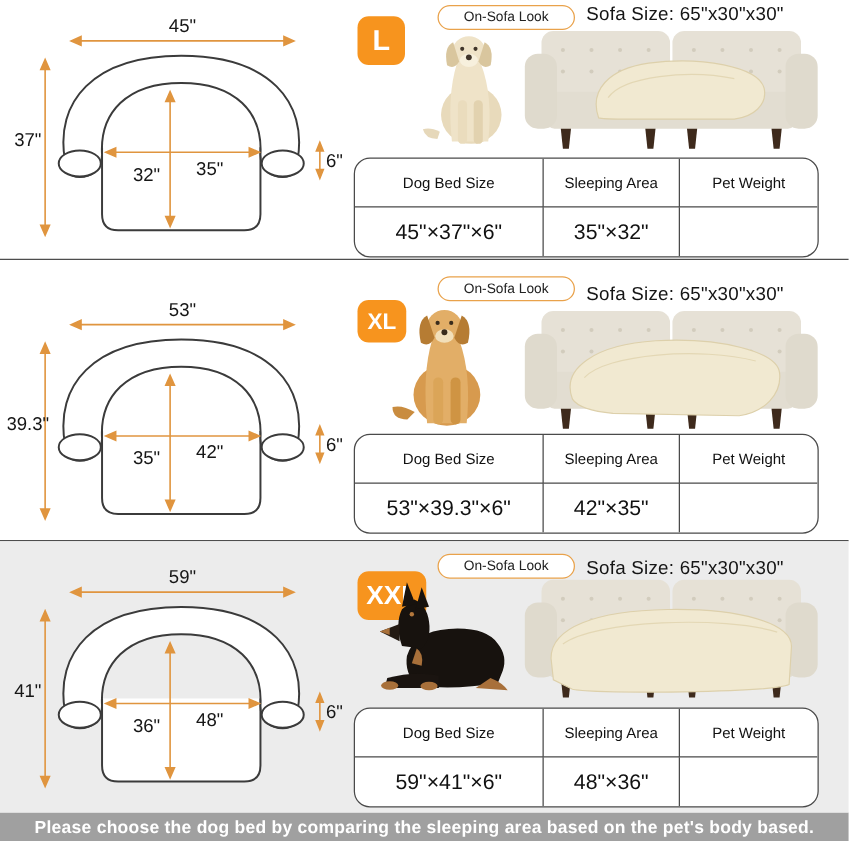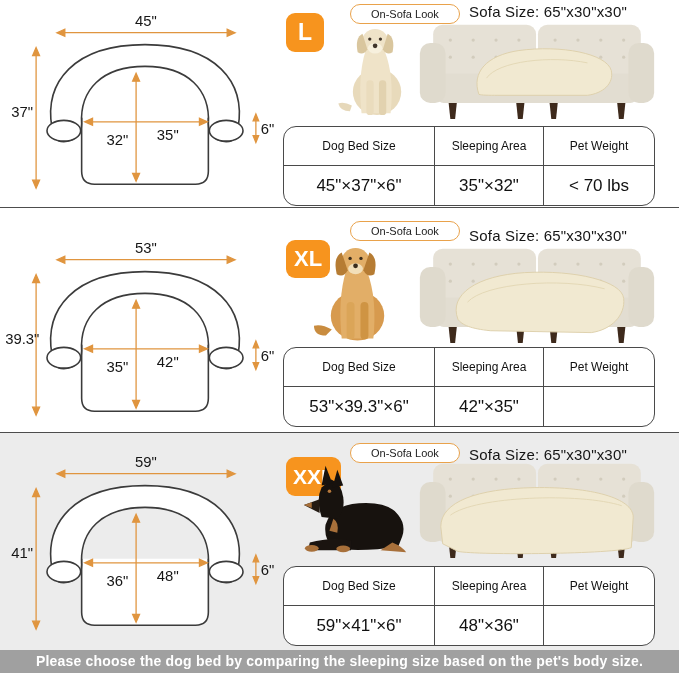--- a/index.html
+++ b/index.html
@@ -12,21 +12,21 @@
   .banner{height:23px;background:#a0a0a0;color:#fff;font-weight:bold;font-size:14px;
           text-align:center;line-height:23px;letter-spacing:.2px;}
 
   .diagram{position:absolute;left:6px;width:278px;height:198px;}
   .row1 .diagram{top:5px;} .row2 .diagram{top:24px;} .row3 .diagram{top:13px;}
   .dim{font-size:15px;fill:#161616;font-family:"Liberation Sans",sans-serif;}
 
   .badge{position:absolute;left:286px;background:#f7941e;color:#fff;font-weight:bold;
          font-size:23px;line-height:1;border-radius:9px;padding:8px 10px;min-width:18px;
          text-align:center;}
-  .row1 .badge{top:13px;} .row2 .badge{top:32px;font-size:22px;padding:8px 8px;}
+  .row1 .badge{top:13px;} .row2 .badge{top:32px;font-size:18px;padding:8px 8px;}
   .row3 .badge{top:24px;font-size:21px;padding:9px 7px;}
 
   .pill{position:absolute;left:350px;border:1.5px solid #e9a24b;border-radius:10px;
         background:#fff;color:#222;font-size:11px;padding:3px 20px;white-space:nowrap;}
   .row1 .pill{top:4px;} .row2 .pill{top:13px;} .row3 .pill{top:10px;}
 
   .sofa-size{position:absolute;left:428px;width:240px;text-align:center;font-size:15px;
              color:#151515;letter-spacing:.2px;}
   .row1 .sofa-size{top:3px;} .row2 .sofa-size{top:19px;} .row3 .sofa-size{top:13px;}
 
@@ -150,21 +150,20 @@
       <path class="mat" d="M64 77 C56 54 72 36 106 31 C150 25 198 34 203 52 C206 66 194 76 178 78 L84 78 C74 78 67 78 64 77 Z"></path>
       <path class="mat-line" d="M72 60 C84 42 140 36 178 44"></path>
     </svg>
 
     <div class="spec-table">
       <div class="cell head c1">Dog Bed Size</div>
       <div class="cell head c2">Sleeping Area</div>
       <div class="cell head">Pet Weight</div>
       <div class="cell value c1">45"×37"×6"</div>
       <div class="cell value c2">35"×32"</div>
-      <div class="cell value">&lt; 70 lbs</div>
     </div>
   </section>
 
   <section class="row row2">
     <svg class="diagram" viewBox="0 0 280 200">
       <use href="#bed-shape"></use>
       <text class="dim" x="141" y="21" text-anchor="middle">53"</text>
       <text class="dim" x="16" y="113" text-anchor="middle">39.3"</text>
       <text class="dim" x="163" y="136" text-anchor="middle">42"</text>
       <text class="dim" x="123" y="141" text-anchor="end">35"</text>
@@ -244,15 +243,15 @@
 
     <div class="spec-table">
       <div class="cell head c1">Dog Bed Size</div>
       <div class="cell head c2">Sleeping Area</div>
       <div class="cell head">Pet Weight</div>
       <div class="cell value c1">59"×41"×6"</div>
       <div class="cell value c2">48"×36"</div>
     </div>
   </section>
 
-  <div class="banner">Please choose the dog bed by comparing the sleeping size based on the pet's body size.</div>
+  <div class="banner">Please choose the dog bed by comparing the sleeping area based on the pet's body based.</div>
 
 </div>
 
 </body></html>

